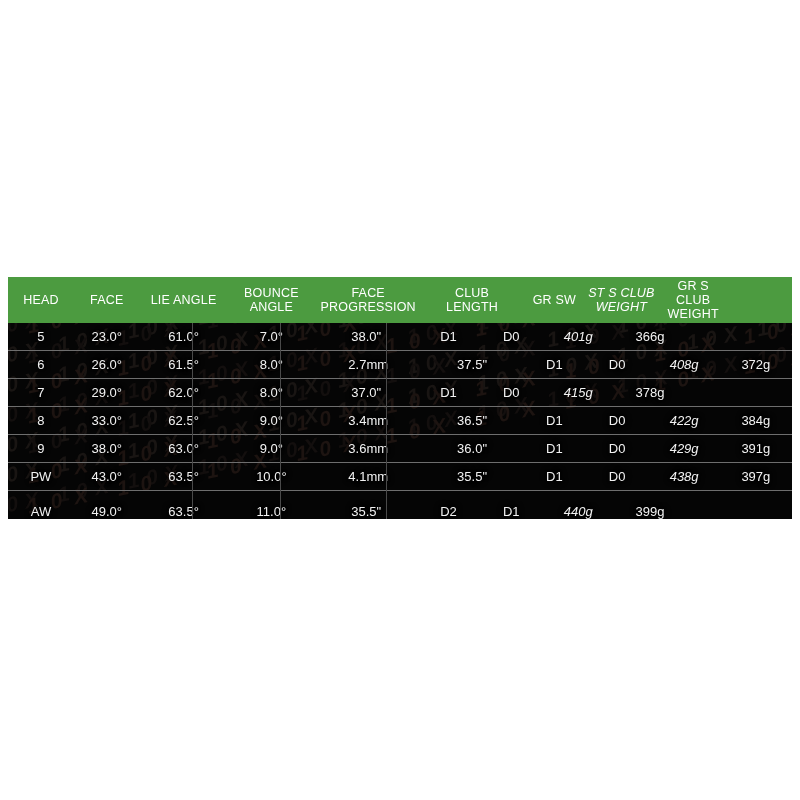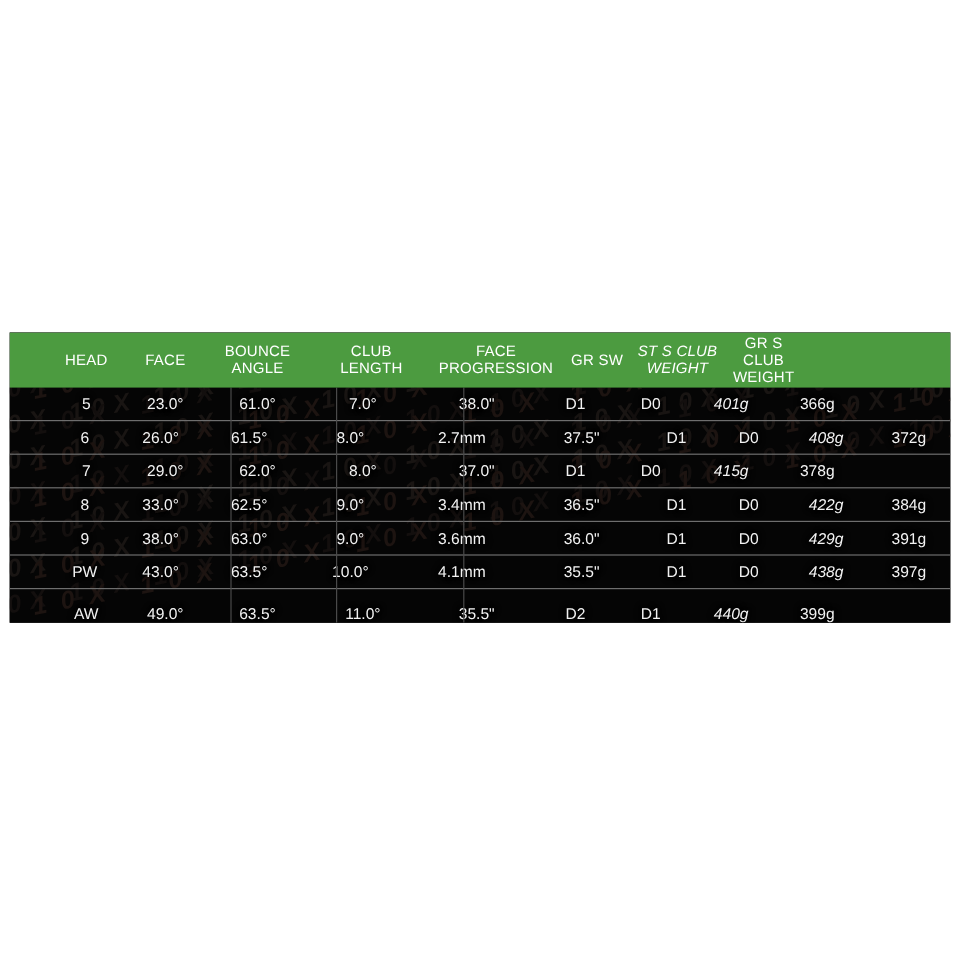--- a/index.html
+++ b/index.html
@@ -116,47 +116,48 @@
     position: absolute;
     top: 0;
     bottom: 0;
     width: 1px;
     background: #4a4a4a;
     z-index: 3;
     pointer-events: none;
   }
 
   
-  .c0 { width: 8.4%; margin-left: 31px; }
+  .c0 { width: 8.4%; }
   .c1 { width: 8.4%; }
   .c2 { width: 11.2%; }
   .c3 { width: 11.2%; }
   .c4 { width: 13.5%; }
   .c5 { width: 13.0%; }
   .c6 { width: 8.0%; }
   .c7 { width: 8.0%; }
   .c8 { width: 9.1%; font-style: italic; }
   .c9 { width: 9.2%; }
 </style>
 </head>
 <body>
 
 <div id="page">
 
   <div id="spec-table">
 
     <div class="thead">
       <div class="th c0">HEAD</div>
       <div class="th c1">FACE</div>
+      <div class="th c2">LIE ANGLE</div>
       <div class="th c3">BOUNCE
 ANGLE</div>
+      <div class="th c4">FACE
+PROGRESSION</div>
       <div class="th c5">CLUB
 LENGTH</div>
-      <div class="th c4">FACE
-PROGRESSION</div>
       <div class="th c7">GR SW</div>
       <div class="th c8">ST S CLUB
 WEIGHT</div>
       <div class="th c9">GR S CLUB
 WEIGHT</div>
     </div>
 
     <div class="tbody" id="tbody">
 
       <div class="watermark" id="watermark">

